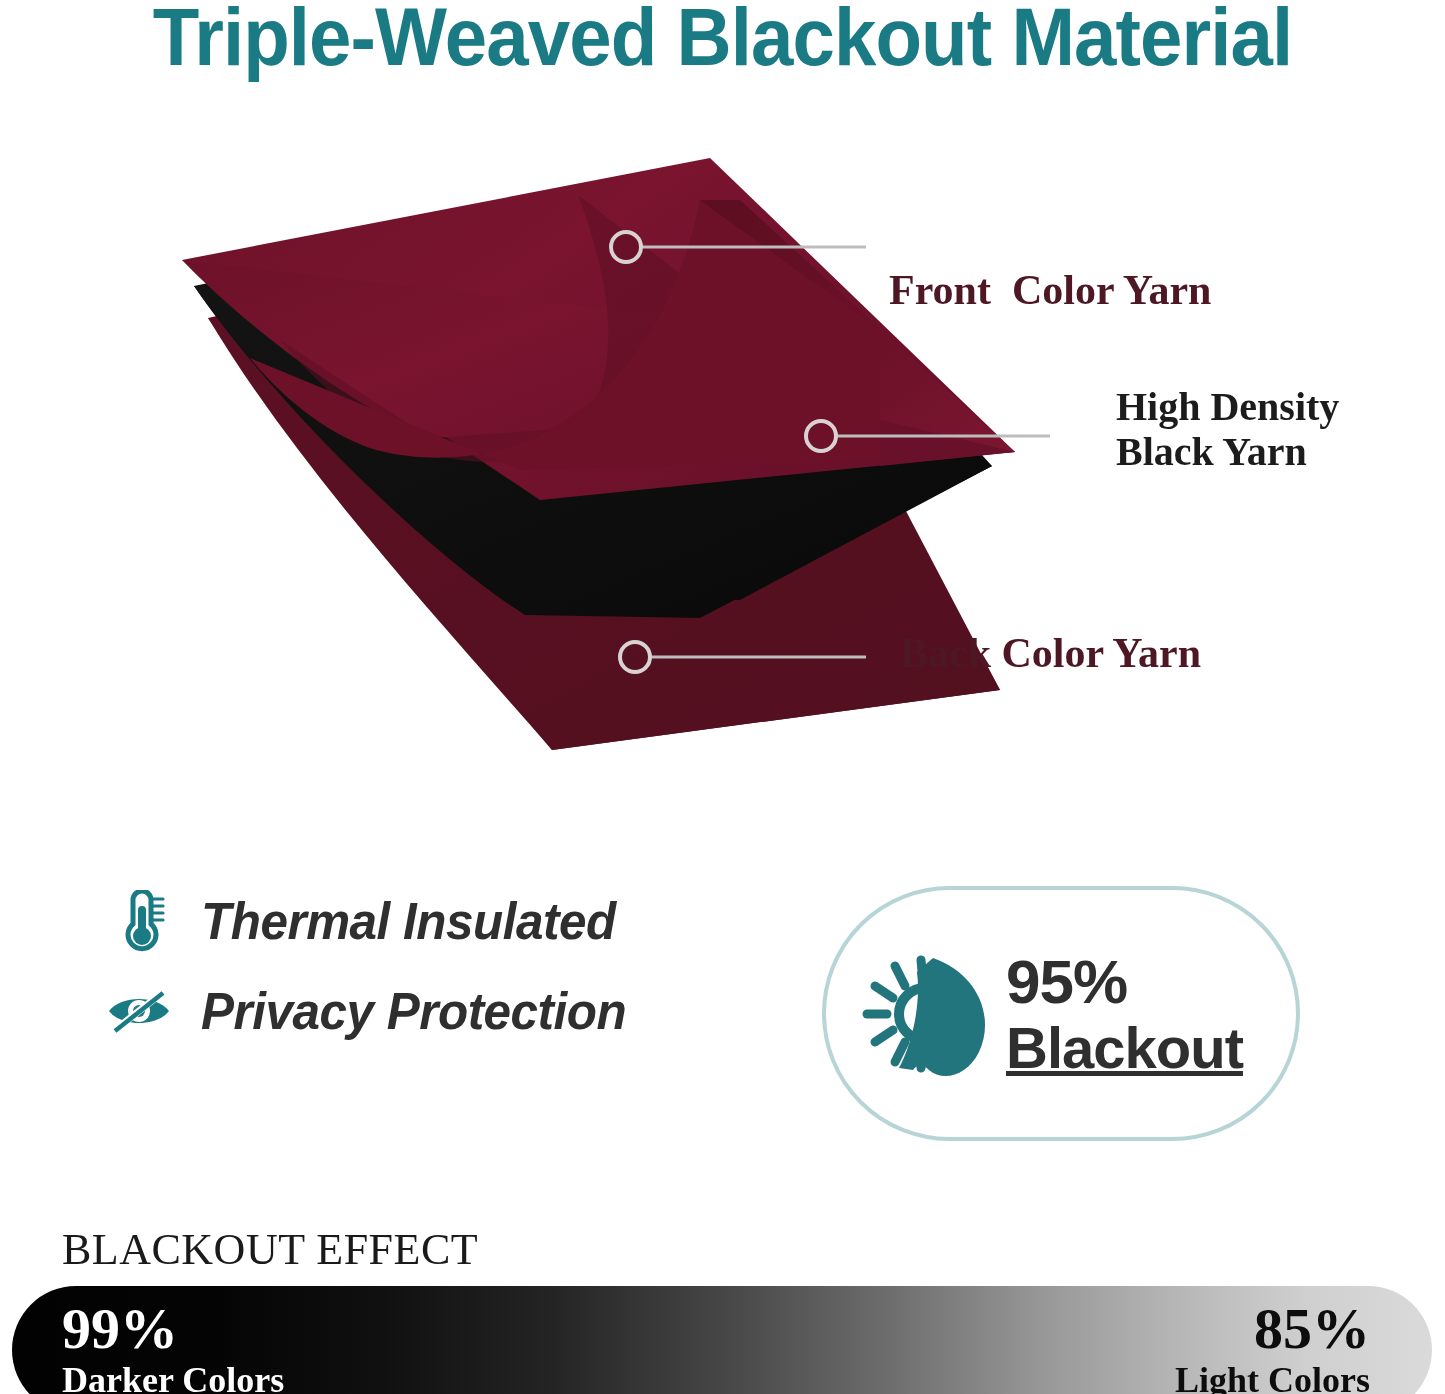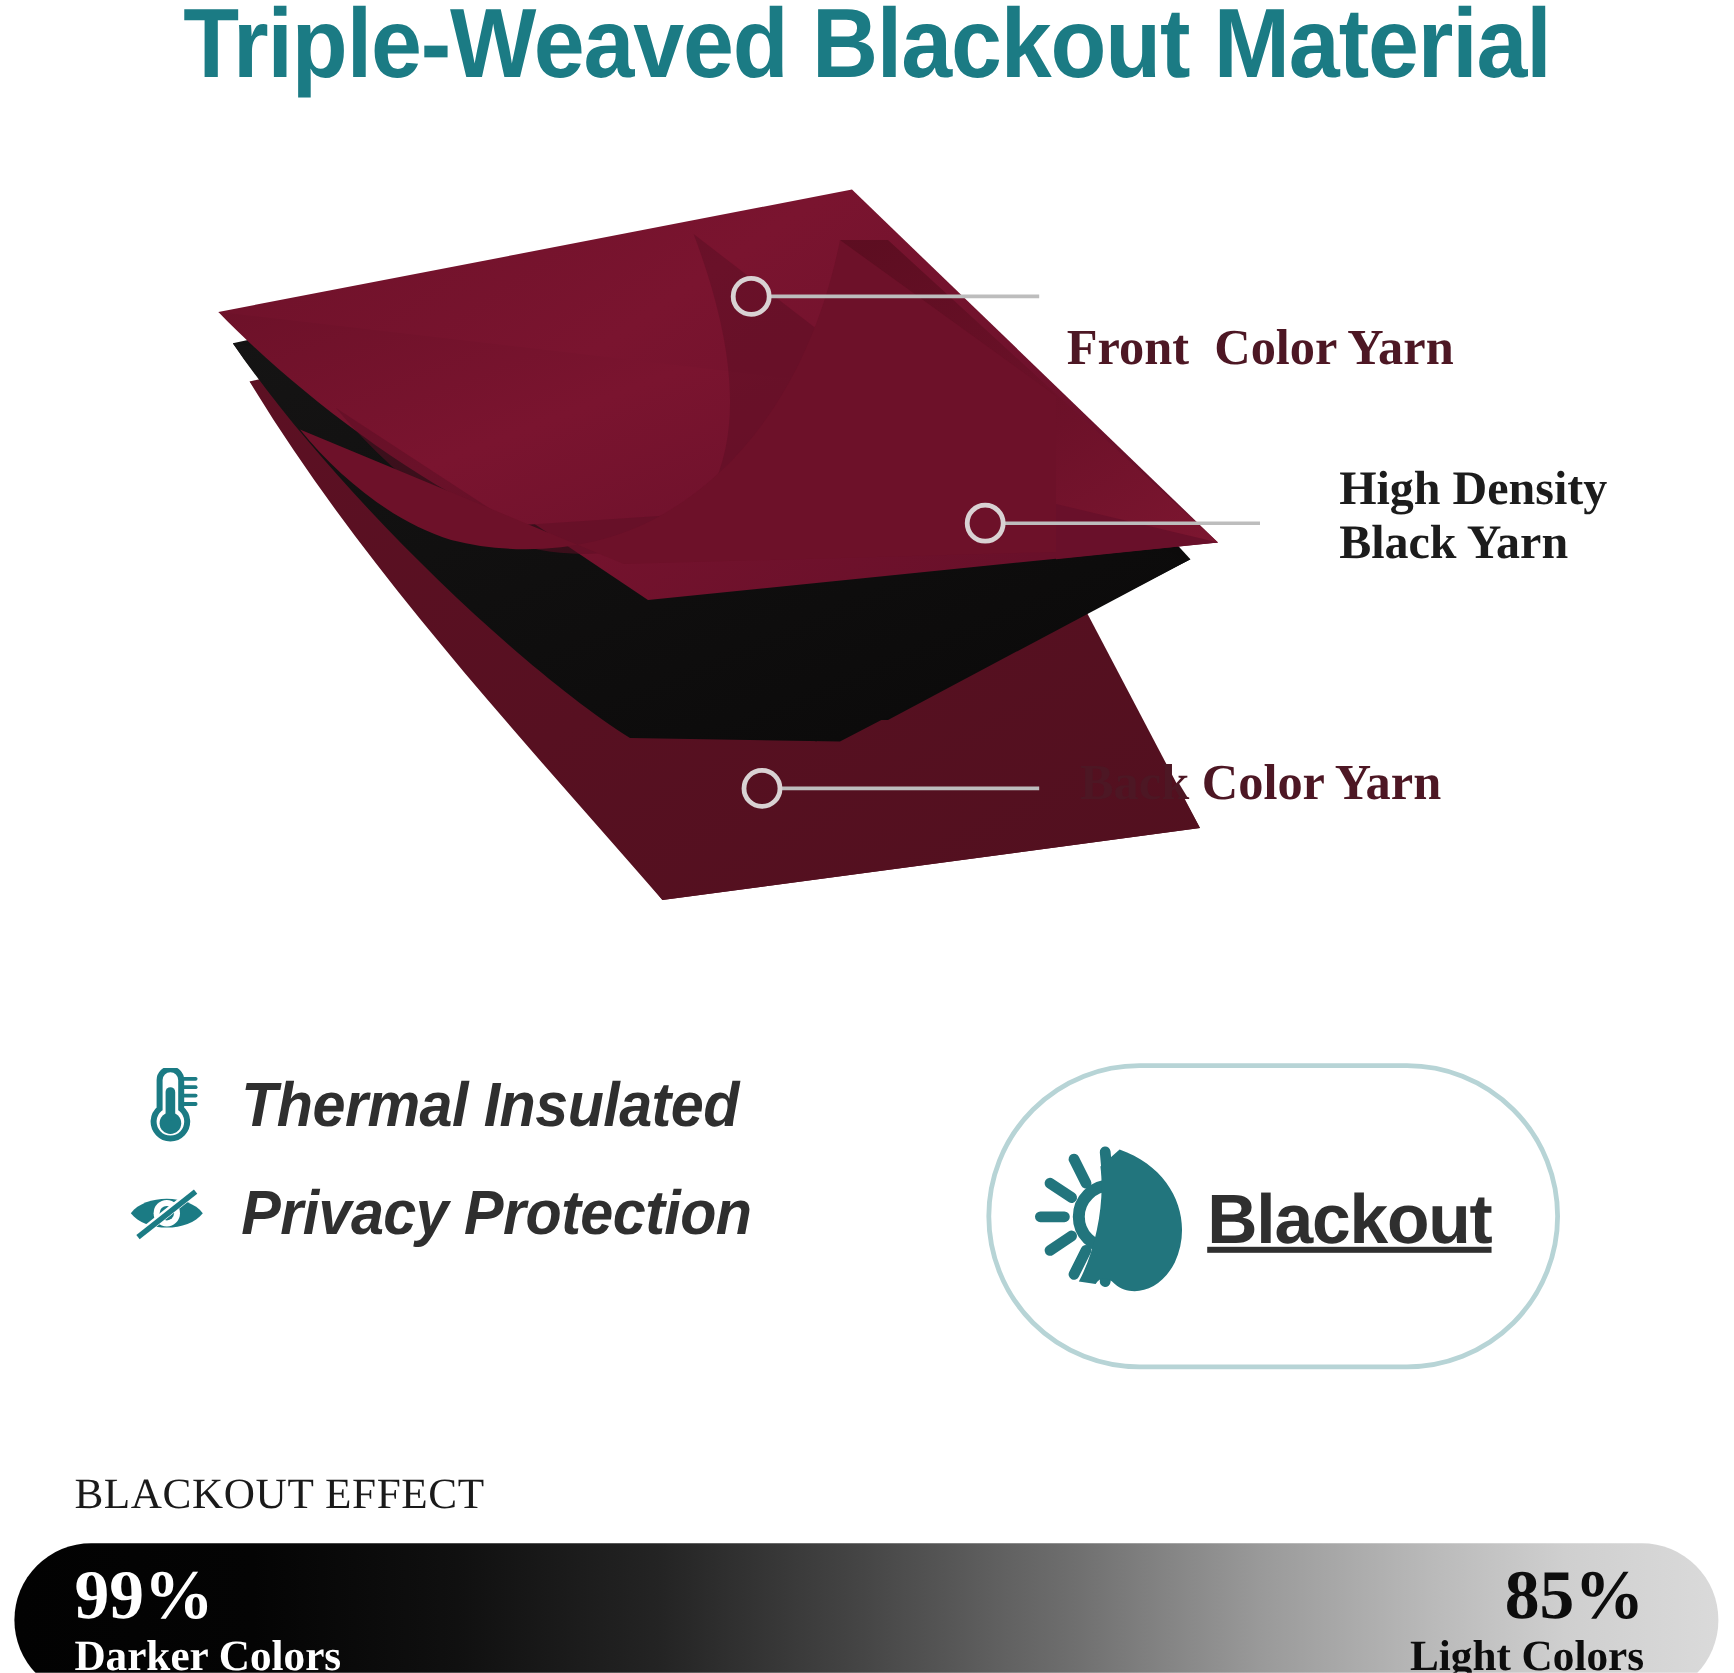--- a/index.html
+++ b/index.html
@@ -147,21 +147,21 @@
   #badge-percent { font-size: 62px; display:block; }
   #badge-word { font-size: 58px; display:block; margin-top: 6px; text-decoration: underline; }
 
   
   #blackout-effect-title {
     position: absolute;
     left: 62px;
     top: 1224px;
     font-family: "Liberation Serif", serif;
     font-weight: normal;
-    font-size: 36px;
+    font-size: 44px;
     color: #1a1a1a;
     letter-spacing: 0.5px;
     text-align: center;
   }
   #gradient-bar {
     position: absolute;
     left: 12px;
     top: 1286px;
     width: 1420px;
     height: 128px;
@@ -342,20 +342,21 @@
         <line x1="66" y1="122" x2="68" y2="100"></line>
       </g>
 
       <circle cx="70" cy="68" r="26" fill="none" stroke="#22757d" stroke-width="10"></circle>
 
       <path d="M 78 12 C 124 28 140 72 124 106 C 112 130 88 136 74 124
                C 68 118 62 118 58 124 L 44 122 C 58 96 66 56 62 26 Z" fill="#22757d"></path>
     </svg>
   </span>
   <span id="badge-text">
+    <span id="badge-percent">95%</span>
     <span id="badge-word">Blackout</span>
   </span>
 </div>
 
 <div id="blackout-effect-title">BLACKOUT EFFECT</div>
 
 <div id="gradient-bar">
   <span class="bar-stat" id="bar-stat-left">
     <span class="bar-pct">99%</span>
     <span class="bar-sub">Darker Colors</span>

